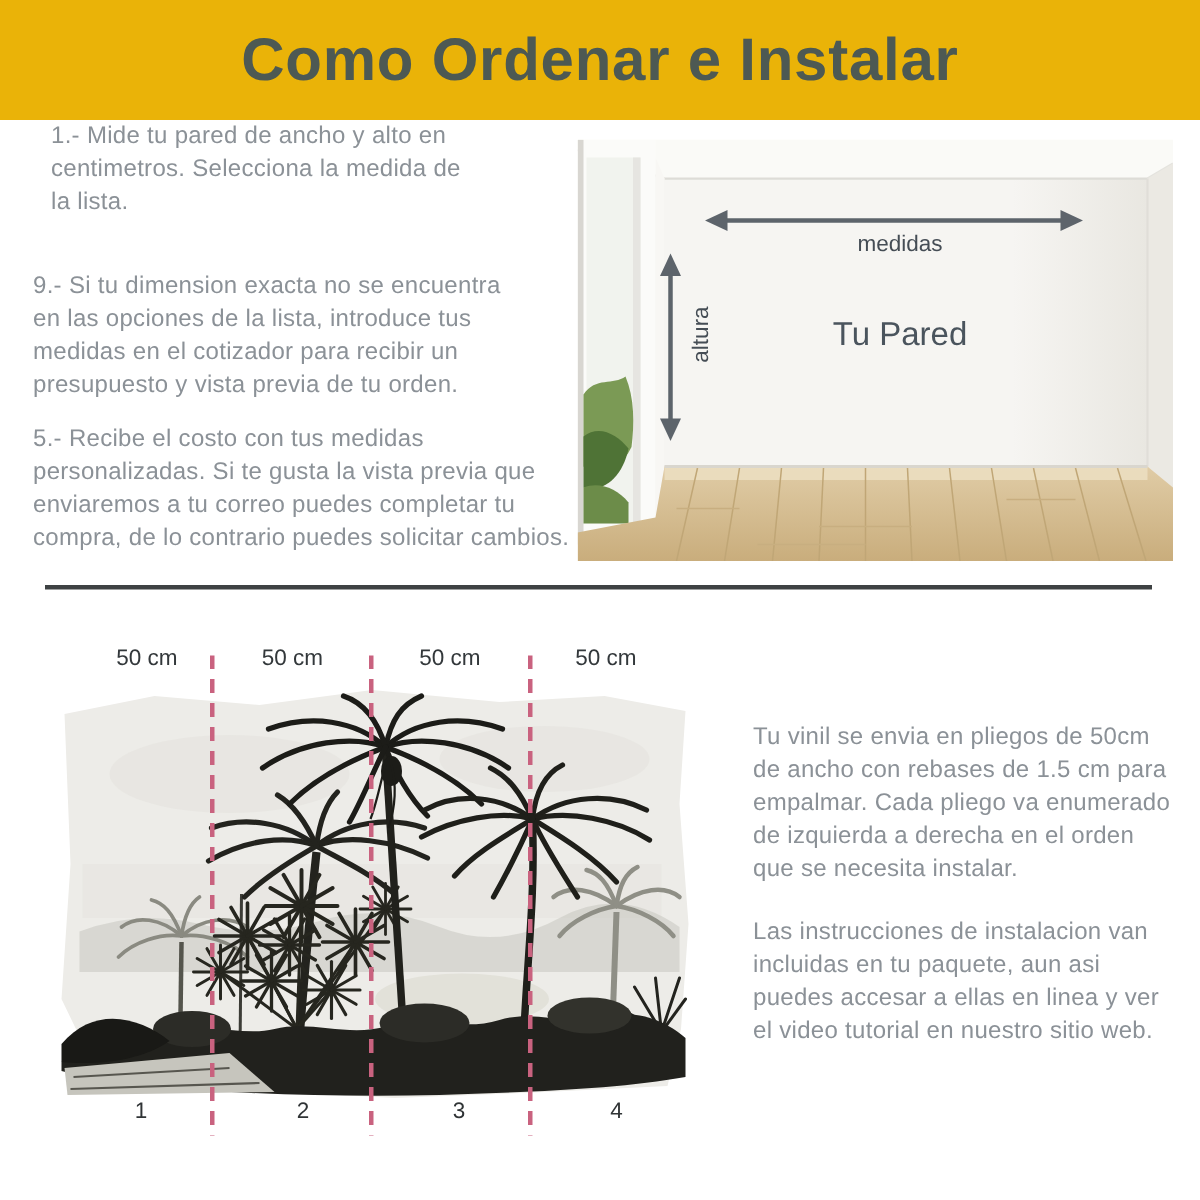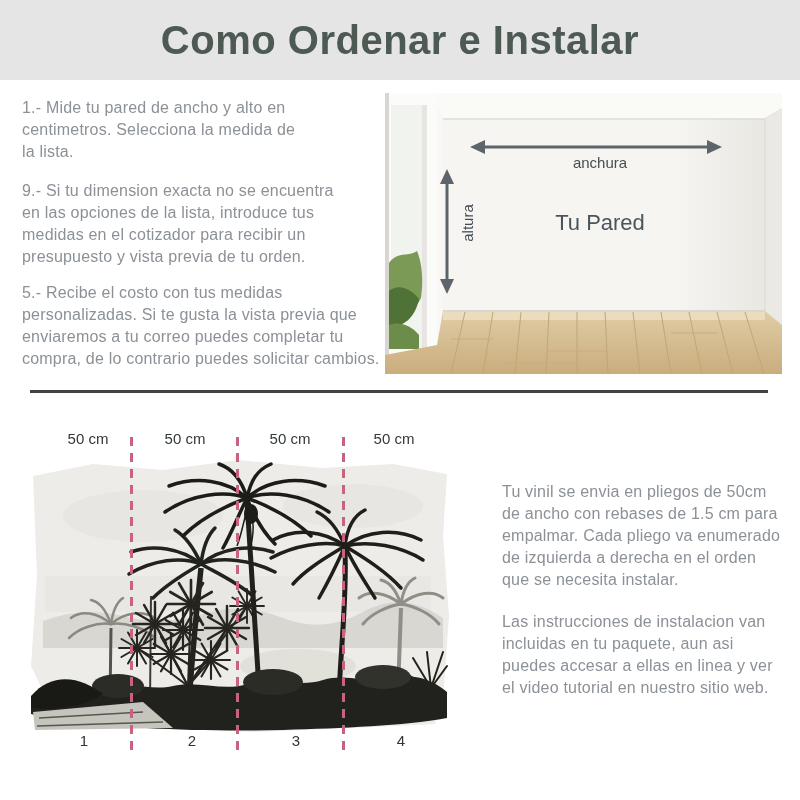--- a/index.html
+++ b/index.html
@@ -1,45 +1,45 @@
 <!DOCTYPE html>
 <html><head>
 <meta charset="utf-8">
 <style>
   html,body{margin:0;padding:0;background:#ffffff;}
   body{width:800px;height:800px;position:relative;overflow:hidden;
        font-family:"Liberation Sans", sans-serif;}
   .abs{position:absolute;}
 
   
-  .header-banner{left:0;top:0;width:800px;height:80px;background:#e5e5e5;}
+  .header-banner{left:0;top:0;width:800px;height:80px;background:#eab308;}
   .header-title{width:800px;text-align:center;line-height:80px;
     font-size:40px;font-weight:bold;color:#4d5953;letter-spacing:.5px;}
 
   
   .step{left:22px;width:370px;font-size:16px;line-height:22px;color:#8b9197;
         white-space:pre-line;letter-spacing:.2px;}
-  .step1{top:97px;}
+  .step1{top:80px;margin-left:12px;}
   .step2{top:180px;}
   .step3{top:282px;}
 
   
   .room-photo{left:385px;top:93px;width:397px;height:281px;overflow:hidden;}
   .room-photo svg{display:block;}
   .room-label{color:#454d55;font-size:15px;text-align:center;}
   .label-anchura{left:540px;top:154px;width:120px;}
   .label-altura{left:437px;top:215px;width:60px;height:16px;
     transform:rotate(-90deg);transform-origin:center;}
   .label-tupared{left:538px;top:210px;width:124px;font-size:22px;color:#4a545d;}
 
   
   .divider{left:30px;top:390px;width:738px;height:3px;background:#3e4243;}
 
   
-  .panel-diagram{left:23px;top:420px;width:440px;height:345px;}
+  .panel-diagram{left:33px;top:420px;width:440px;height:345px;}
   .panel-label{position:absolute;top:10px;width:60px;text-align:center;
     font-size:15px;color:#33383b;font-weight:500;}
   .pl0{left:35px;}.pl1{left:132px;}.pl2{left:237px;}.pl3{left:341px;}
   .cut-line{position:absolute;top:17px;width:3px;height:320px;z-index:5;
     background:repeating-linear-gradient(180deg,#c9627f 0 9px,transparent 9px 16px);}
   .cl0{left:107px;}.cl1{left:213px;}.cl2{left:319px;}
   .illustration{position:absolute;left:0;top:36px;width:430px;height:281px;}
   .panel-number{position:absolute;top:312px;width:22px;text-align:center;
     font-size:15px;color:#303436;}
   .pn0{left:50px;}.pn1{left:158px;}.pn2{left:262px;}.pn3{left:367px;}
@@ -133,21 +133,21 @@
       <polygon points="85,54 100,47 100,61" stroke="none"></polygon>
       <polygon points="337,54 322,47 322,61" stroke="none"></polygon>
     </g>
     <g stroke="#5d646b" fill="#5d646b">
       <line x1="62" y1="87" x2="62" y2="190" stroke-width="3"></line>
       <polygon points="62,76 55,91 69,91" stroke="none"></polygon>
       <polygon points="62,201 55,186 69,186" stroke="none"></polygon>
     </g>
   </svg>
 </div>
-<div class="abs room-label label-anchura">anchura</div>
+<div class="abs room-label label-anchura">medidas</div>
 <div class="abs room-label label-altura">altura</div>
 <div class="abs room-label label-tupared">Tu Pared</div>
 
 <div class="abs divider"></div>
 
 <div class="abs panel-diagram">
   <span class="panel-label pl0">50 cm</span>
   <span class="panel-label pl1">50 cm</span>
   <span class="panel-label pl2">50 cm</span>
   <span class="panel-label pl3">50 cm</span>

